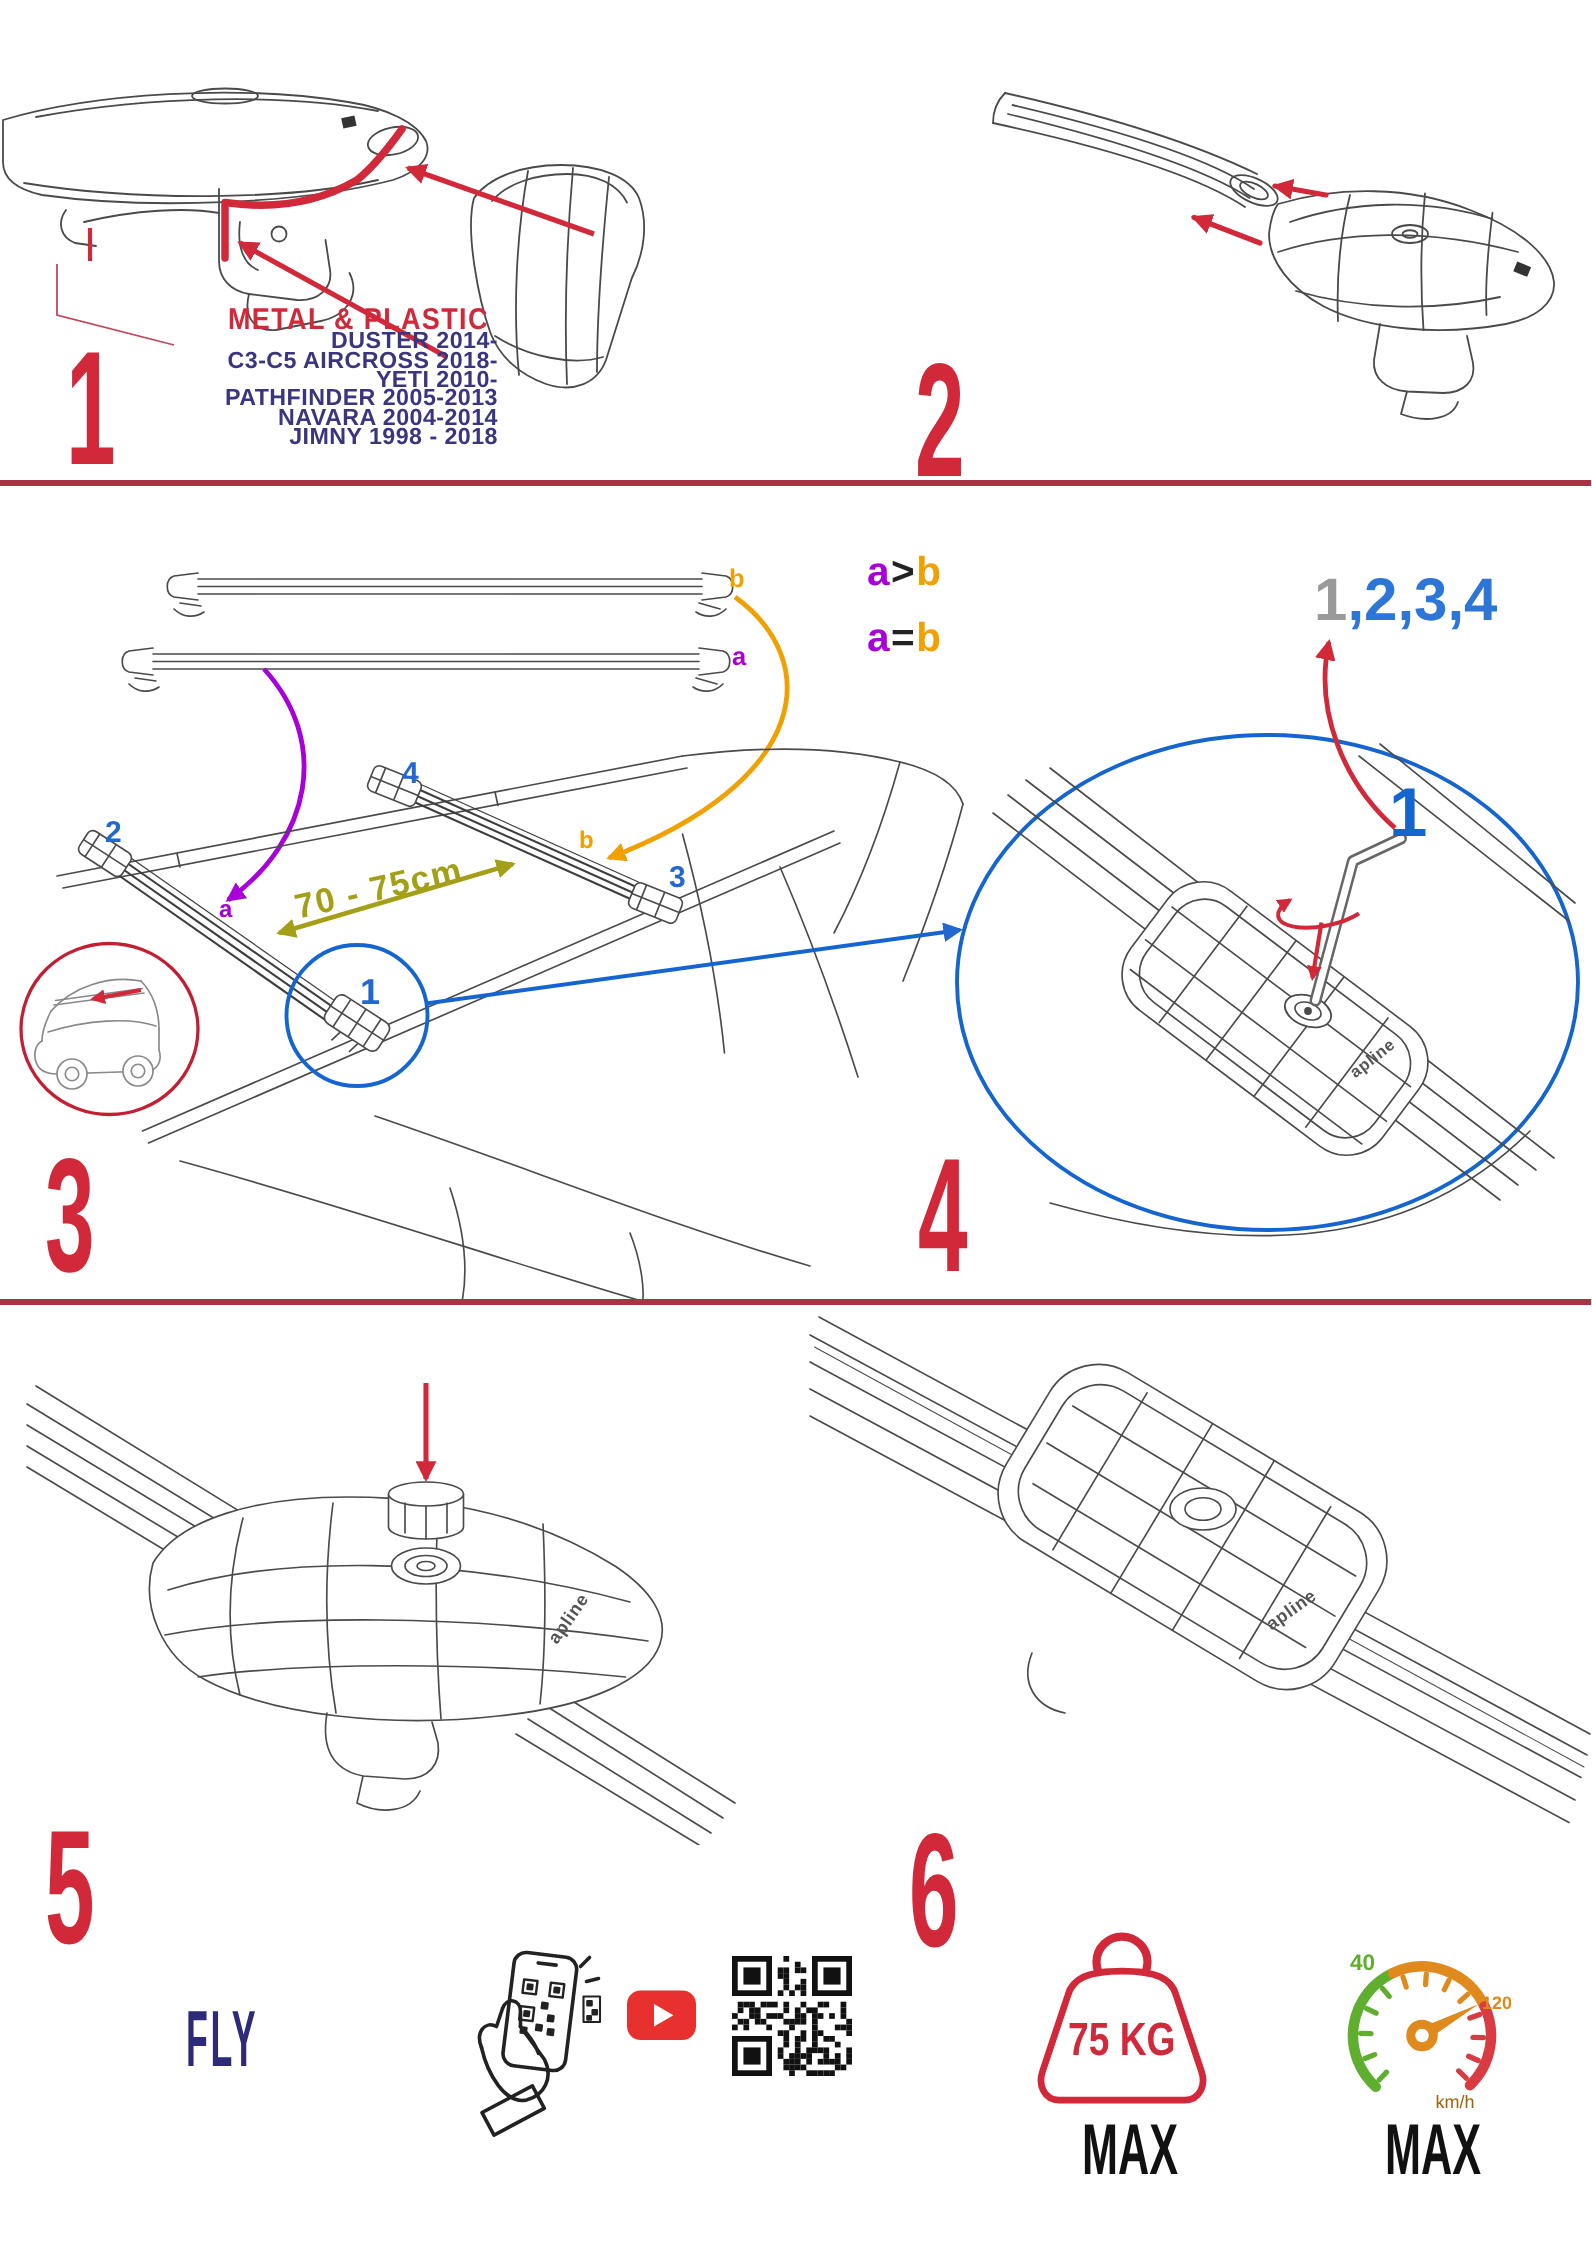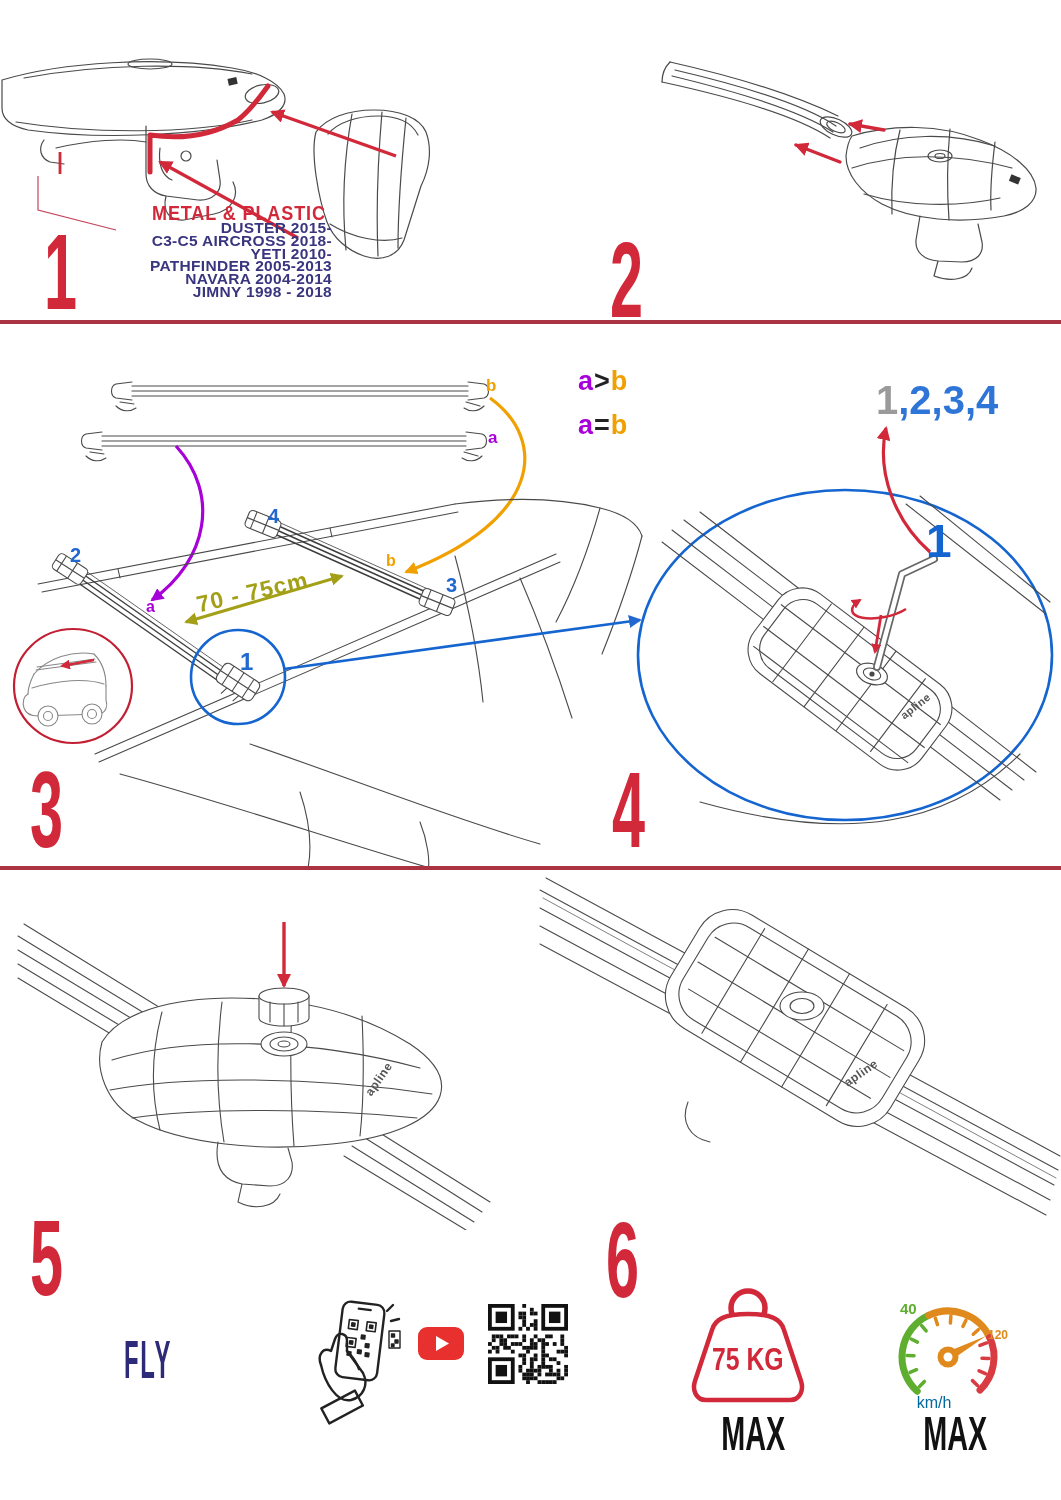--- a/index.html
+++ b/index.html
@@ -93,21 +93,21 @@
     </g>
   </svg>
 
   <div class="stepnum" style="left:44px;top:230px">1</div>
   <div class="stepnum" style="left:610px;top:238px">2</div>
 
   <div class="lbl" style="left:152px;top:202px">
     <span class="cL heading-red" style="transform:scaleX(.9)">METAL &amp; PLASTIC</span>
   </div>
   <div class="abs" style="left:117px;top:222px;width:215px">
-    <div class="models">DUSTER 2015-</div>
+    <div class="models">DUSTER 2014-</div>
     <div class="models">C3-C5 AIRCROSS 2018-</div>
     <div class="models">YETI 2010-</div>
     <div class="models">PATHFINDER 2005-2013</div>
     <div class="models">NAVARA 2004-2014</div>
     <div class="models">JIMNY 1998 - 2018</div>
   </div>
 
   <div class="divider" style="top:320px"></div>
 
   <svg class="abs" style="left:0;top:322px" width="1061" height="544" viewBox="0 0 1061 544">
@@ -551,18 +551,18 @@
         <line x1="95.97928811864927" y1="66.18658288788504" x2="102.97502390778293" y2="66.43087936480254" stroke="#d93b42" stroke-width="3.5" stroke-linecap="round"></line>
         <line x1="93.06054555984844" y1="78.82904586457721" x2="99.45536376334664" y2="81.6762023661078" stroke="#d93b42" stroke-width="3.5" stroke-linecap="round"></line>
         <line x1="86.45755321151414" y1="88.6183845956059" x2="91.4929318138847" y2="93.48099318881889" stroke="#d93b42" stroke-width="3.5" stroke-linecap="round"></line>
       </g>
     <polygon points="62,59.5 62,70.5 100,44" fill="#e08a1e"></polygon>
     <circle cx="62" cy="65" r="10.5" fill="#e08a1e"></circle>
     <circle cx="62" cy="65" r="4.5" fill="#fff"></circle>
   </svg>
   <div class="lbl" style="left:900px;top:1300px;color:var(--green);font-size:15px">40</div>
   <div class="lbl" style="left:988px;top:1328px;color:var(--gorange);font-size:12px">120</div>
-  <div class="center-box" style="left:904px;top:1394px;width:60px;font-size:16px;color:#0369a1">km/h</div>
+  <div class="center-box" style="left:940px;top:1394px;width:60px;font-size:12px;color:#a16207">km/h</div>
   <div class="center-box" style="left:902px;top:1406px;width:96px">
     <span class="cN" style="color:#111;font-weight:bold;font-size:48px;transform:scaleX(.6)">MAX</span>
   </div>
 
 </div>
 
 </body></html>

